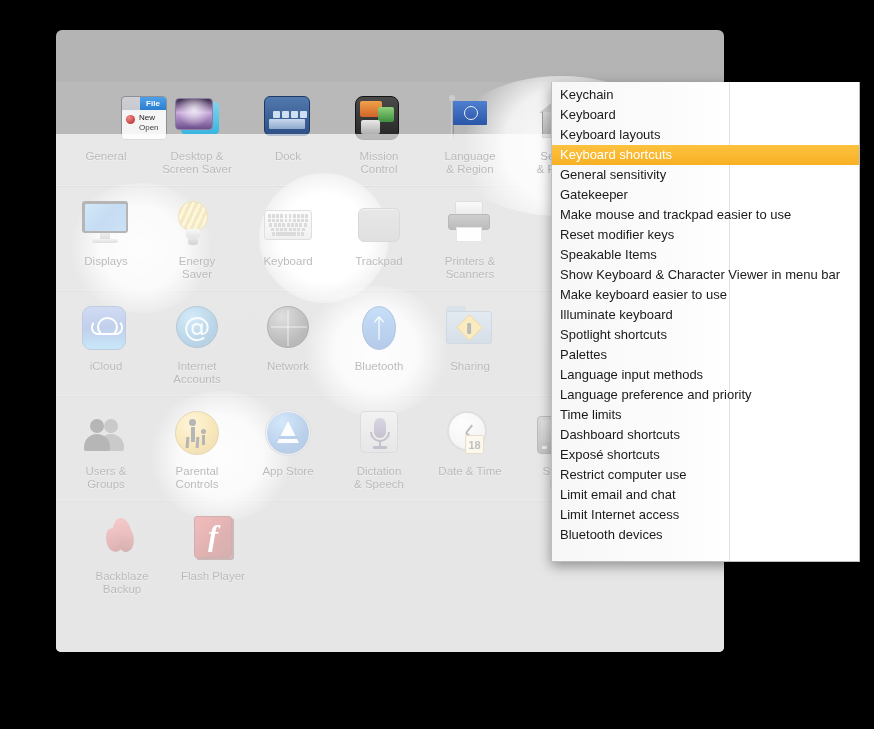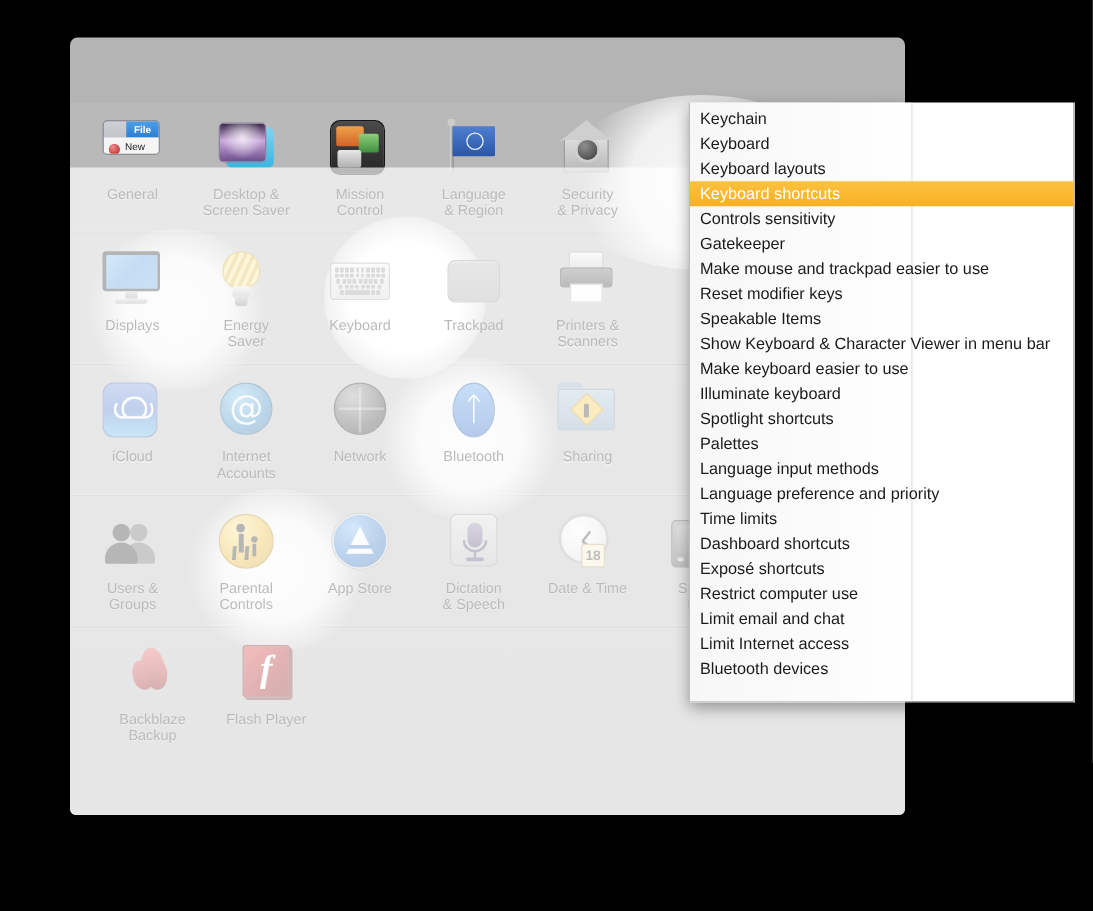--- a/index.html
+++ b/index.html
@@ -111,21 +111,21 @@
   .glow {
     position: absolute; border-radius: 50%; z-index: 1;
     background: radial-gradient(circle, rgba(255,255,255,.92) 0%, rgba(255,255,255,.80) 42%, rgba(255,255,255,0) 72%);
     pointer-events: none;
   }
   .glow.strong {
     background: radial-gradient(circle, rgba(255,255,255,1) 0%, rgba(255,255,255,.98) 48%, rgba(255,255,255,.55) 66%, rgba(255,255,255,0) 78%);
   }
 
   
-  .ic-general { width:46px;height:28px;border-radius:4px;background:linear-gradient(to bottom,#cfd0d6,#b9bac2);border:1px solid #8d8e96;overflow:hidden;position:relative; }
+  .ic-general { width:46px;height:44px;border-radius:4px;background:linear-gradient(to bottom,#cfd0d6,#b9bac2);border:1px solid #8d8e96;overflow:hidden;position:relative;margin-left:39px; }
   .ic-general .bar { position:absolute;right:0;top:0;width:26px;height:13px;background:linear-gradient(to bottom,#4e9fe8,#2a7fd0);color:#fff;font-size:8px;text-align:center;line-height:13px;font-weight:bold; }
   .ic-general .sheet { position:absolute;left:0;top:13px;width:100%;bottom:0;background:#f5f5f5; }
   .ic-general .dot { position:absolute;left:4px;top:18px;width:9px;height:9px;border-radius:50%;background:radial-gradient(circle at 35% 30%,#f08b8b,#b42020); }
   .ic-general .t1 { position:absolute;left:17px;top:16px;font-size:8px;color:#222;font-weight:normal; }
   .ic-general .t2 { position:absolute;left:17px;top:26px;font-size:8px;color:#444; }
 
   .ic-desktop { width:48px;height:42px;position:relative; }
   .ic-desktop .back { position:absolute;left:8px;top:6px;width:38px;height:32px;border-radius:4px;background:linear-gradient(to bottom,#7fd4ef,#39b6e0); }
   .ic-desktop .front { position:absolute;left:2px;top:2px;width:38px;height:32px;border-radius:4px;border:1.5px solid #8f7fa5;background:linear-gradient(to bottom,#3b2a4b 0%,#c9a9dd 45%,#6d4f8c 100%);overflow:hidden; }
   .ic-desktop .front::after { content:"";position:absolute;left:50%;top:-6px;width:34px;height:34px;margin-left:-17px;border-radius:50%;background:radial-gradient(circle,rgba(255,255,255,.75),rgba(255,255,255,0) 70%); }
@@ -336,20 +336,32 @@
         <div class="cell">
           <div class="icon">
             <div class="ic-desktop">
                 <div class="back"></div>
                 <div class="front"></div>
               </div>
           </div>
           <div class="label">Desktop &amp;<br>Screen Saver</div>
         </div>
 
+        <div class="cell">
+          <div class="icon">
+            <div class="ic-dock">
+              <div class="sq" style="left:8px"></div>
+                <div class="sq" style="left:17px"></div>
+              <div class="sq" style="left:26px"></div>
+                <div class="sq" style="left:35px"></div>
+              <div class="shelf"></div>
+            </div>
+          </div>
+          <div class="label">Dock</div>
+        </div>
 
         <div class="cell">
           <div class="icon">
             <div class="ic-mission">
                 <i class="w1"></i>
                 <i class="w2"></i>
                 <i class="w3"></i>
               </div>
           </div>
           <div class="label">Mission<br>Control</div>
@@ -636,21 +648,21 @@
     </div>
   </div>
 
   <div id="dropdown">
     <div class="panel"></div>
     <div id="menu-list">
         <div class="mi">Keychain</div>
         <div class="mi">Keyboard</div>
         <div class="mi">Keyboard layouts</div>
         <div class="mi sel">Keyboard shortcuts</div>
-        <div class="mi">Controls sensitivity</div>
+        <div class="mi">General sensitivity</div>
         <div class="mi">Gatekeeper</div>
         <div class="mi">Make mouse and trackpad easier to use</div>
         <div class="mi">Reset modifier keys</div>
         <div class="mi">Speakable Items</div>
         <div class="mi">Show Keyboard &amp; Character Viewer in menu bar</div>
         <div class="mi">Make keyboard easier to use</div>
         <div class="mi">Illuminate keyboard</div>
         <div class="mi">Spotlight shortcuts</div>
         <div class="mi">Palettes</div>
         <div class="mi">Language input methods</div>

